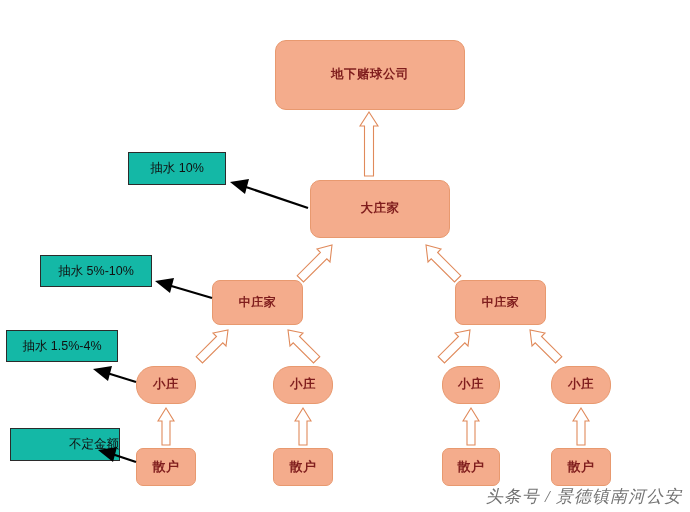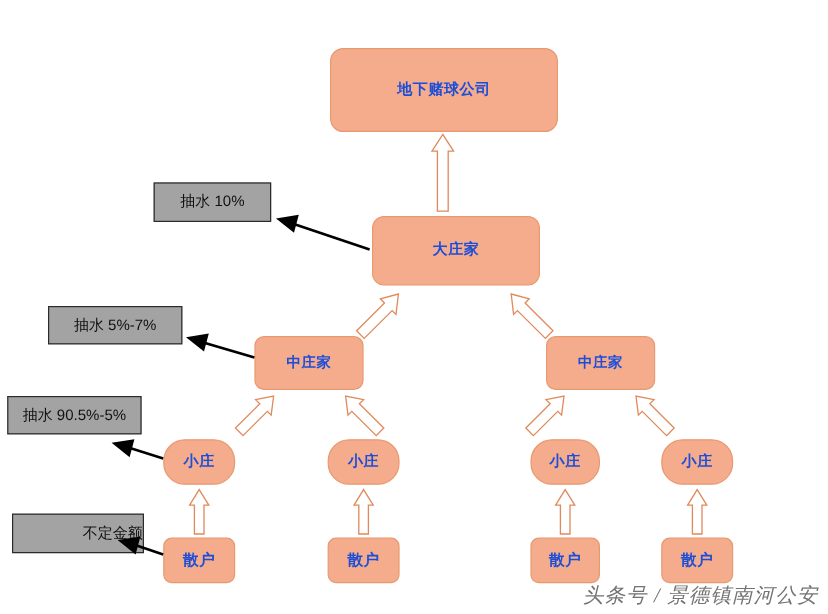--- a/index.html
+++ b/index.html
@@ -23,37 +23,37 @@
   
   .node {
     position: absolute;
     box-sizing: border-box;
     background: #F4AC8C;
     border: 1px solid #E8996F;
     border-radius: 9px;
     display: flex;
     align-items: center;
     justify-content: center;
-    color: #1d4ed8;
+    color: #7f1d1d;
     font-weight: bold;
     letter-spacing: 0.5px;
     text-align: center;
     line-height: 1.1;
   }
   .node.lvl1 { font-size: 12.5px; border-radius: 11px; }
   .node.lvl2 { font-size: 12.5px; border-radius: 10px; }
   .node.lvl3 { font-size: 12px; border-radius: 8px; }
   .node.lvl4 { font-size: 12.5px; border-radius: 18px; }
   .node.lvl5 { font-size: 13px; border-radius: 7px; }
 
   
   .callout {
     position: absolute;
     box-sizing: border-box;
-    background: #a3a3a3;
+    background: #14b8a6;
     border: 1.2px solid #2b2b2b;
     display: flex;
     align-items: center;
     justify-content: center;
     font-size: 12.5px;
     color: #111111;
     white-space: nowrap;
   }
 
   
@@ -163,24 +163,24 @@
     <span>散户</span>
   </div>
   <div class="node lvl5" style="left:551px; top:448px; width:60px; height:38px;">
     <span>散户</span>
   </div>
 
   <div class="callout" style="left:128px; top:152px; width:98px; height:33px;">
     <span>抽水 10%</span>
   </div>
   <div class="callout" style="left:40px; top:255px; width:112px; height:32px;">
-    <span>抽水 5%-7%</span>
+    <span>抽水 5%-10%</span>
   </div>
   <div class="callout" style="left:6px; top:330px; width:112px; height:32px;">
-    <span>抽水 90.5%-5%</span>
+    <span>抽水 1.5%-4%</span>
   </div>
   <div class="callout" style="left:10px; top:428px; width:110px; height:33px;justify-content:flex-end;">
     <span>不定金额</span>
   </div>
 
   <svg class="layer pointers" viewBox="0 0 690 512" xmlns="http://www.w3.org/2000/svg">
 
     <g>
       <line class="black-arrow" x1="308" y1="208" x2="243" y2="186"></line>
       <polygon class="black-head" points="230,182 249,179 245,194"></polygon>

